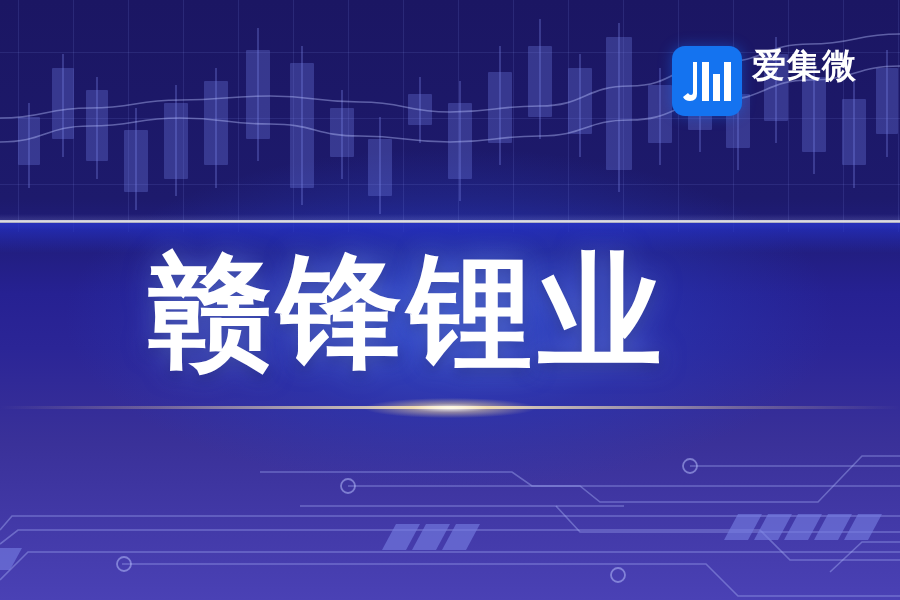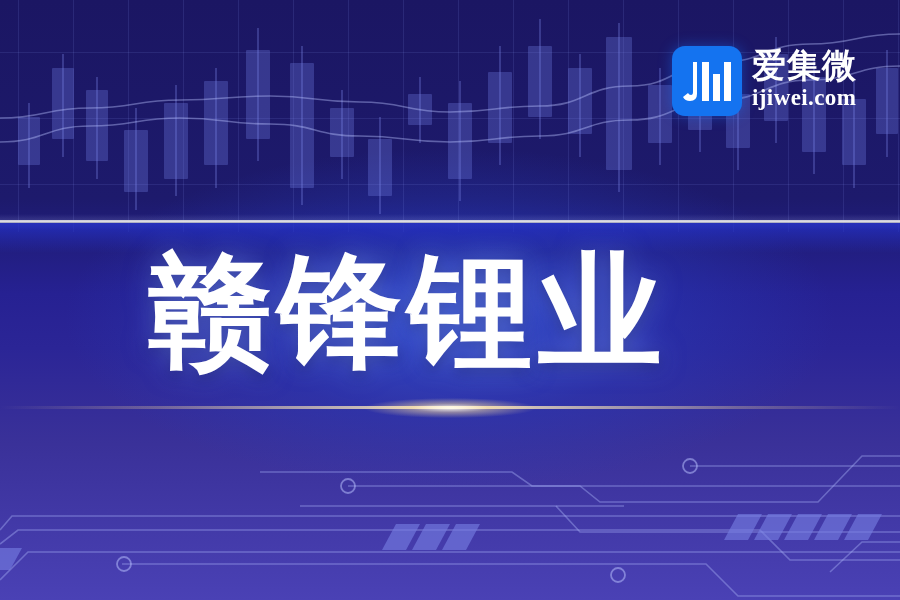--- a/index.html
+++ b/index.html
@@ -184,18 +184,17 @@
       <div class="logo-mark">
         <svg viewBox="0 0 70 70" width="70" height="70">
           <path d="M 17 16 L 25 16 L 25 48 Q 25 55 18 55 Q 13 55 11 51 L 16 47 Q 17 49 19 49 Q 21 49 21 46 L 21 16 Z" fill="#ffffff"></path>
           <rect x="30" y="16" width="7" height="39" fill="#ffffff"></rect>
           <rect x="41" y="28" width="7" height="27" fill="#ffffff"></rect>
           <rect x="52" y="16" width="7" height="39" fill="#ffffff"></rect>
         </svg>
       </div>
       <div class="logo-text">
         <div class="brand-cn">爱集微</div>
-        <div class="brand-en">ijiwei.com</div>
       </div>
     </div>
   </div>
 
 </div>
 
 </body></html>

